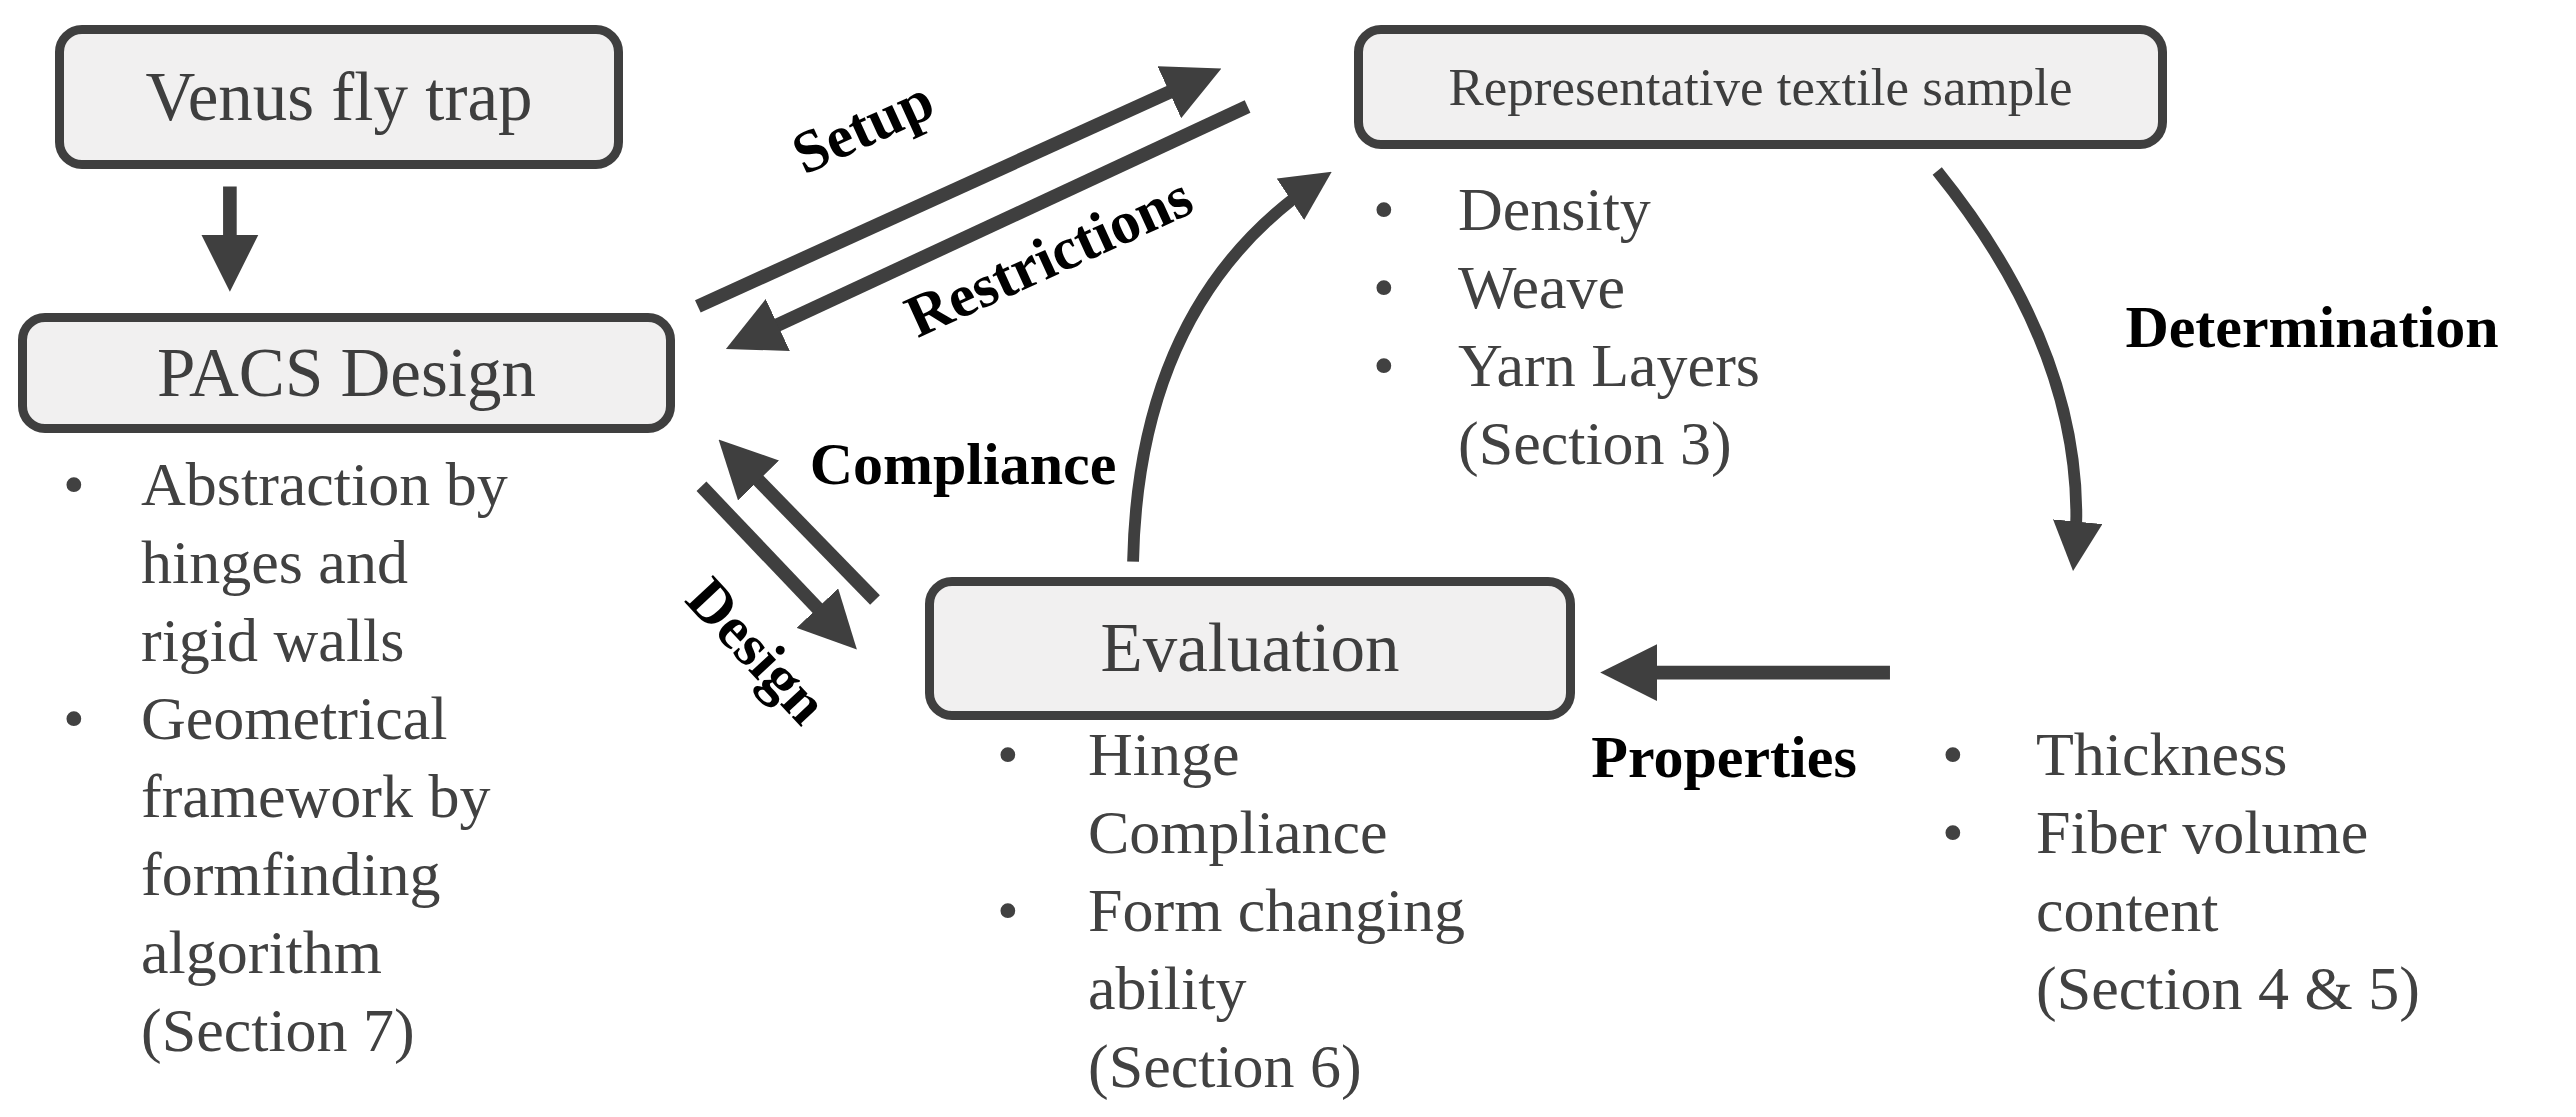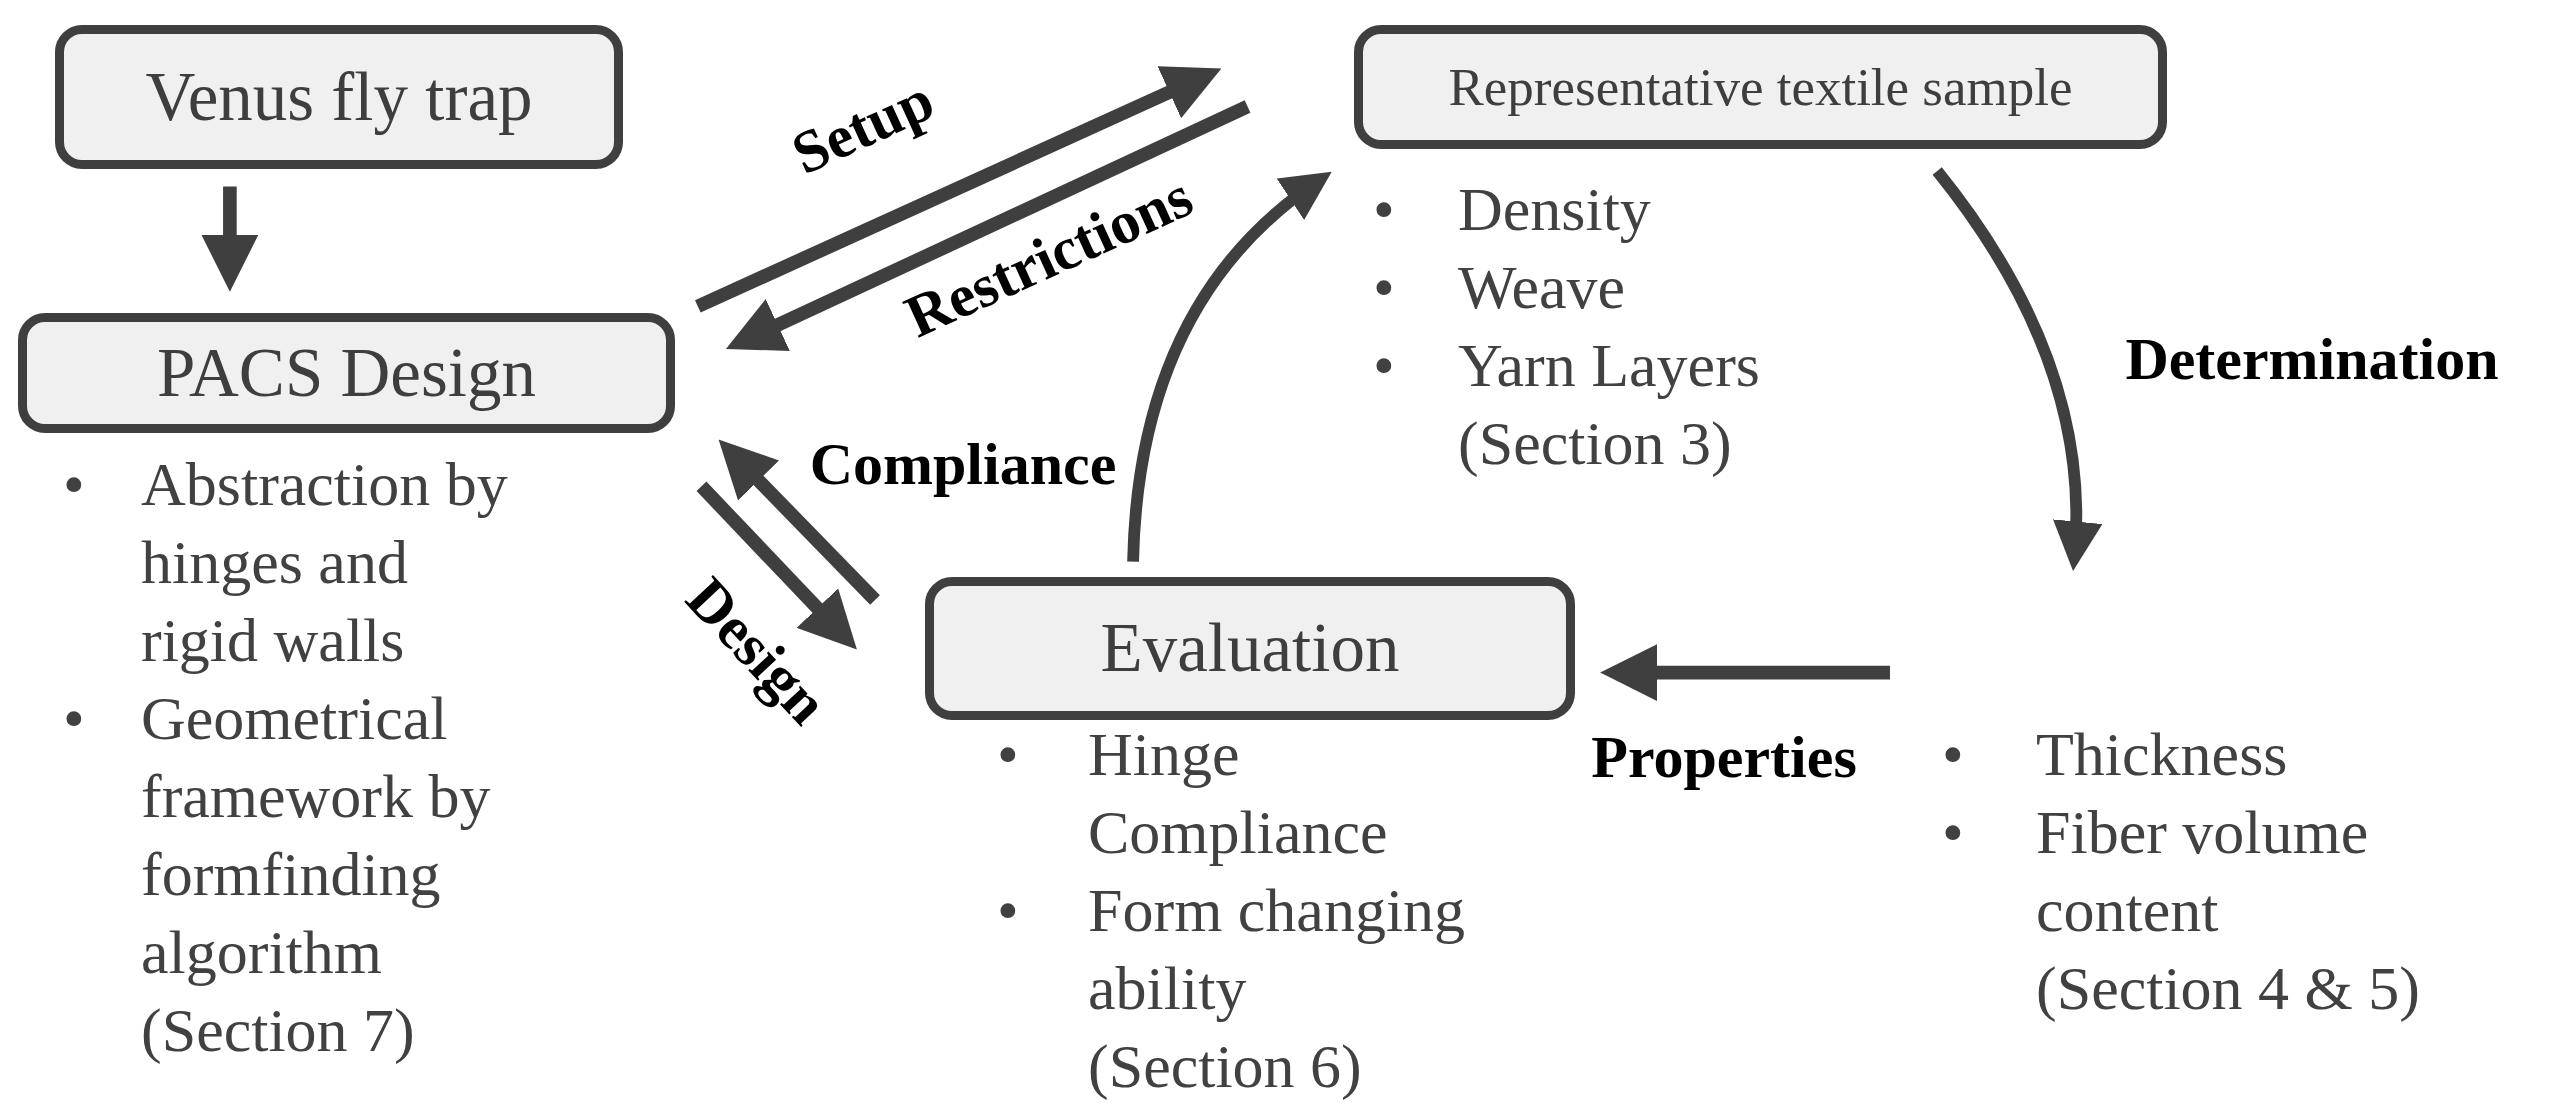--- a/index.html
+++ b/index.html
@@ -48,21 +48,21 @@
     color:#000000;
     font-weight:bold;
     font-size:60px;
     white-space:nowrap;
     transform:translate(-50%,-50%);
   }
   .alabel-setup        {left:863px; top:127px; transform:translate(-50%,-50%) rotate(-24.5deg);}
   .alabel-restrictions {left:1049px;top:257px; transform:translate(-50%,-50%) rotate(-24.5deg);}
   .alabel-adjustment   {left:963px;top:464px;}
   .alabel-design       {left:757px; top:651px; transform:translate(-50%,-50%) rotate(47deg);}
-  .alabel-determination{left:2312px;top:327px;margin-top:32px;}
+  .alabel-determination{left:2312px;top:327px;}
   .alabel-properties   {left:1724px;top:757px;}
 </style>
 </head>
 <body>
 
 <div class="stage">
 
   <svg class="arrow-layer" viewBox="0 0 2835 1230" xmlns="http://www.w3.org/2000/svg">
     <defs>
       <marker id="head" viewBox="0 0 10 10" refX="7" refY="5" markerWidth="4.2" markerHeight="4.2" orient="auto">

